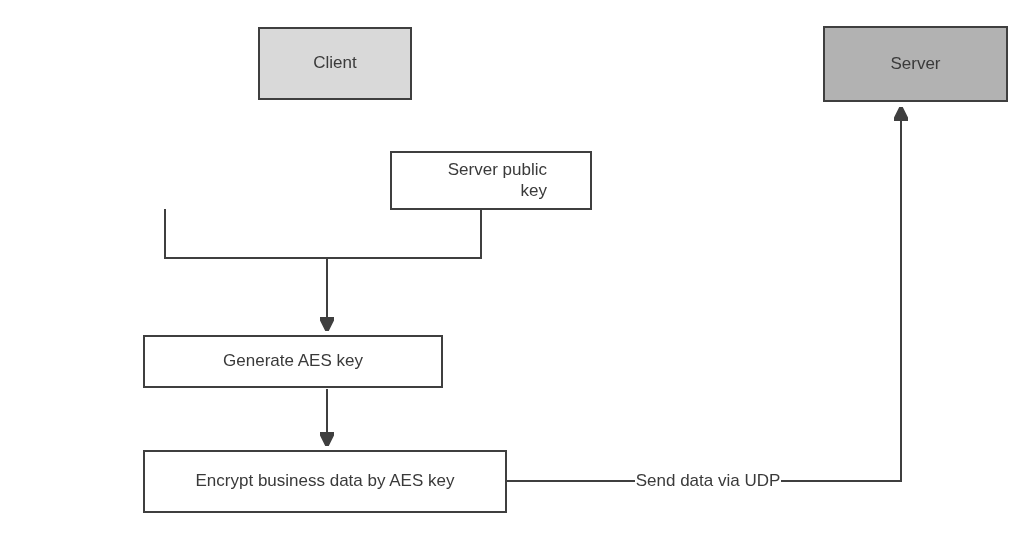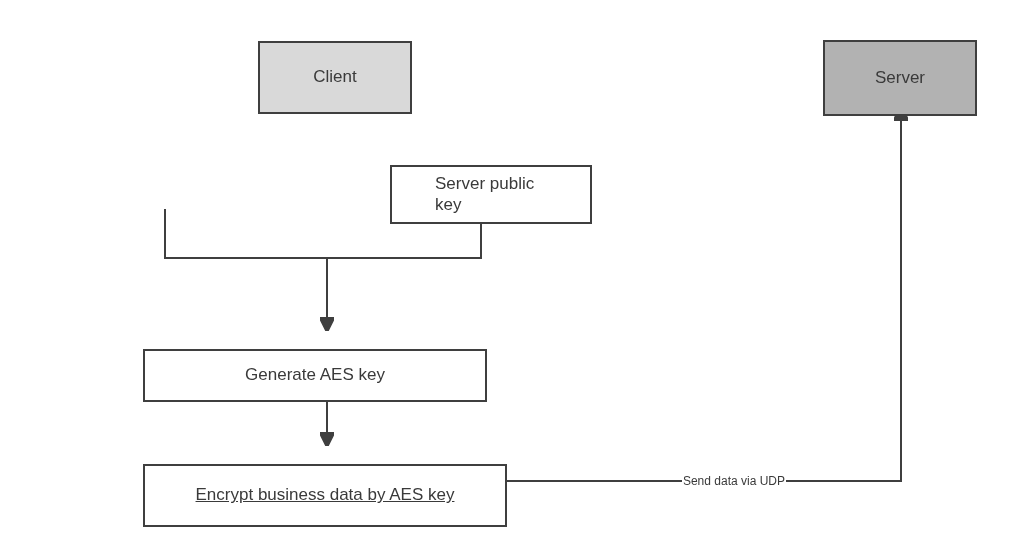--- a/index.html
+++ b/index.html
@@ -20,51 +20,50 @@
     font-family: "Liberation Sans", "DejaVu Sans", sans-serif;
     color: var(--text);
     overflow: hidden;
   }
   .node {
     position: absolute;
     border: 2px solid var(--line);
     display: flex;
     align-items: center;
     justify-content: center;
-    text-align: left;
+    text-align: right;
     font-size: 17px;
     line-height: 1.2;
     background: var(--process-fill);
     z-index: 2;
-    margin-top: 14px;
   }
   .node .lbl { display: inline-block; }
   .node-client  { left: 258px; top: 27px;  width: 154px; height: 73px; background: var(--client-fill); }
-  .node-server  { left: 823px; top: 26px;  width: 154px; height: 76px; background: var(--server-fill); }
+  .node-server  { left: 823px; top: 26px;  width: 185px; height: 76px; background: var(--server-fill); }
   .node-keypair { left: 23px;  top: 154px; width: 284px; height: 56px; }
   .node-keypair .lbl { max-width: 230px; }
   .node-serverkey { left: 390px; top: 151px; width: 202px; height: 59px; }
   .node-serverkey .lbl { max-width: 112px; }
-  .node-generate { left: 143px; top: 335px; width: 344px; height: 53px; }
-  .node-encrypt  { left: 143px; top: 450px; width: 364px; height: 63px; text-decoration: underline; }
+  .node-generate { left: 143px; top: 335px; width: 300px; height: 53px; }
+  .node-encrypt  { left: 143px; top: 450px; width: 364px; height: 63px; }
   svg.wires {
     position: absolute;
     left: 0; top: 0;
     width: 1024px; height: 545px;
     z-index: 1;
     pointer-events: none;
   }
   svg.wires path { stroke: var(--line); stroke-width: 2; fill: none; }
   svg.wires .arrowhead { fill: var(--line); }
   .edge-label {
     position: absolute;
-    left: 566px; top: 469px;
+    left: 598px; top: 469px;
     width: 220px;
-    text-align: right;
-    font-size: 12px;
+    text-align: center;
+    font-size: 17px;
     line-height: 24px;
     z-index: 3;
   }
   .edge-label .lbl {
     background: var(--background);
     padding: 0 1px;
   }
 </style>
 </head>
 <body>

